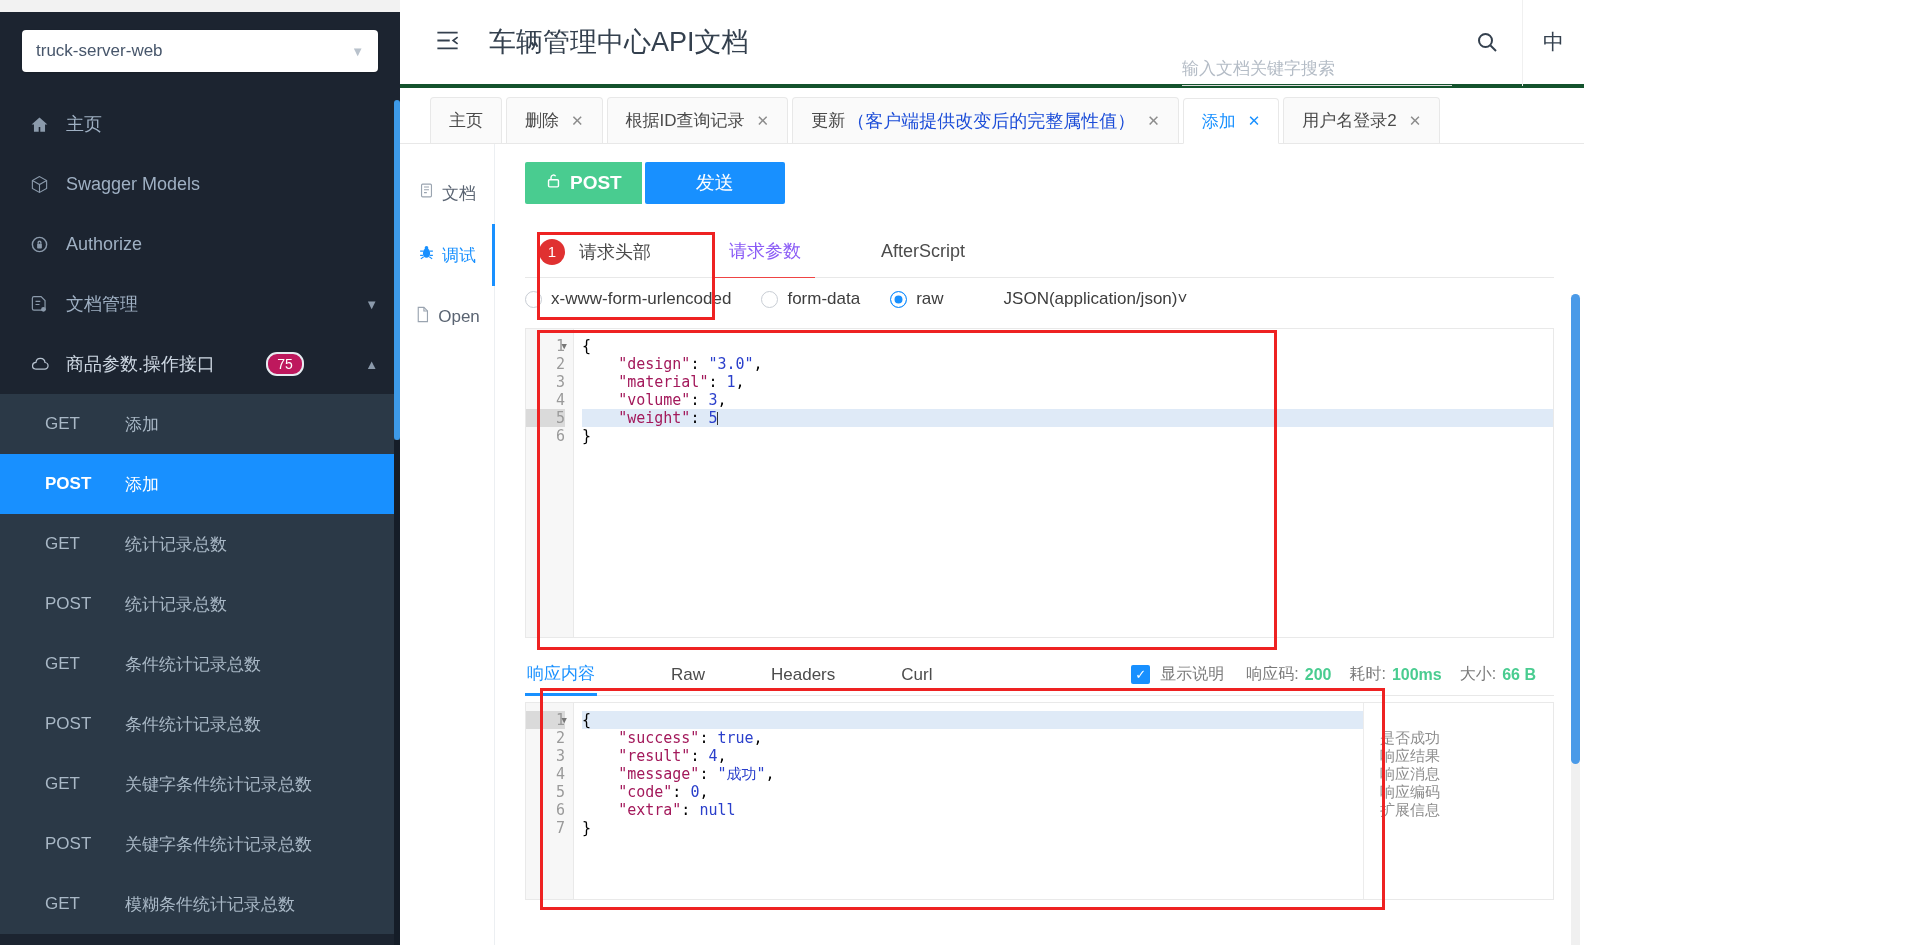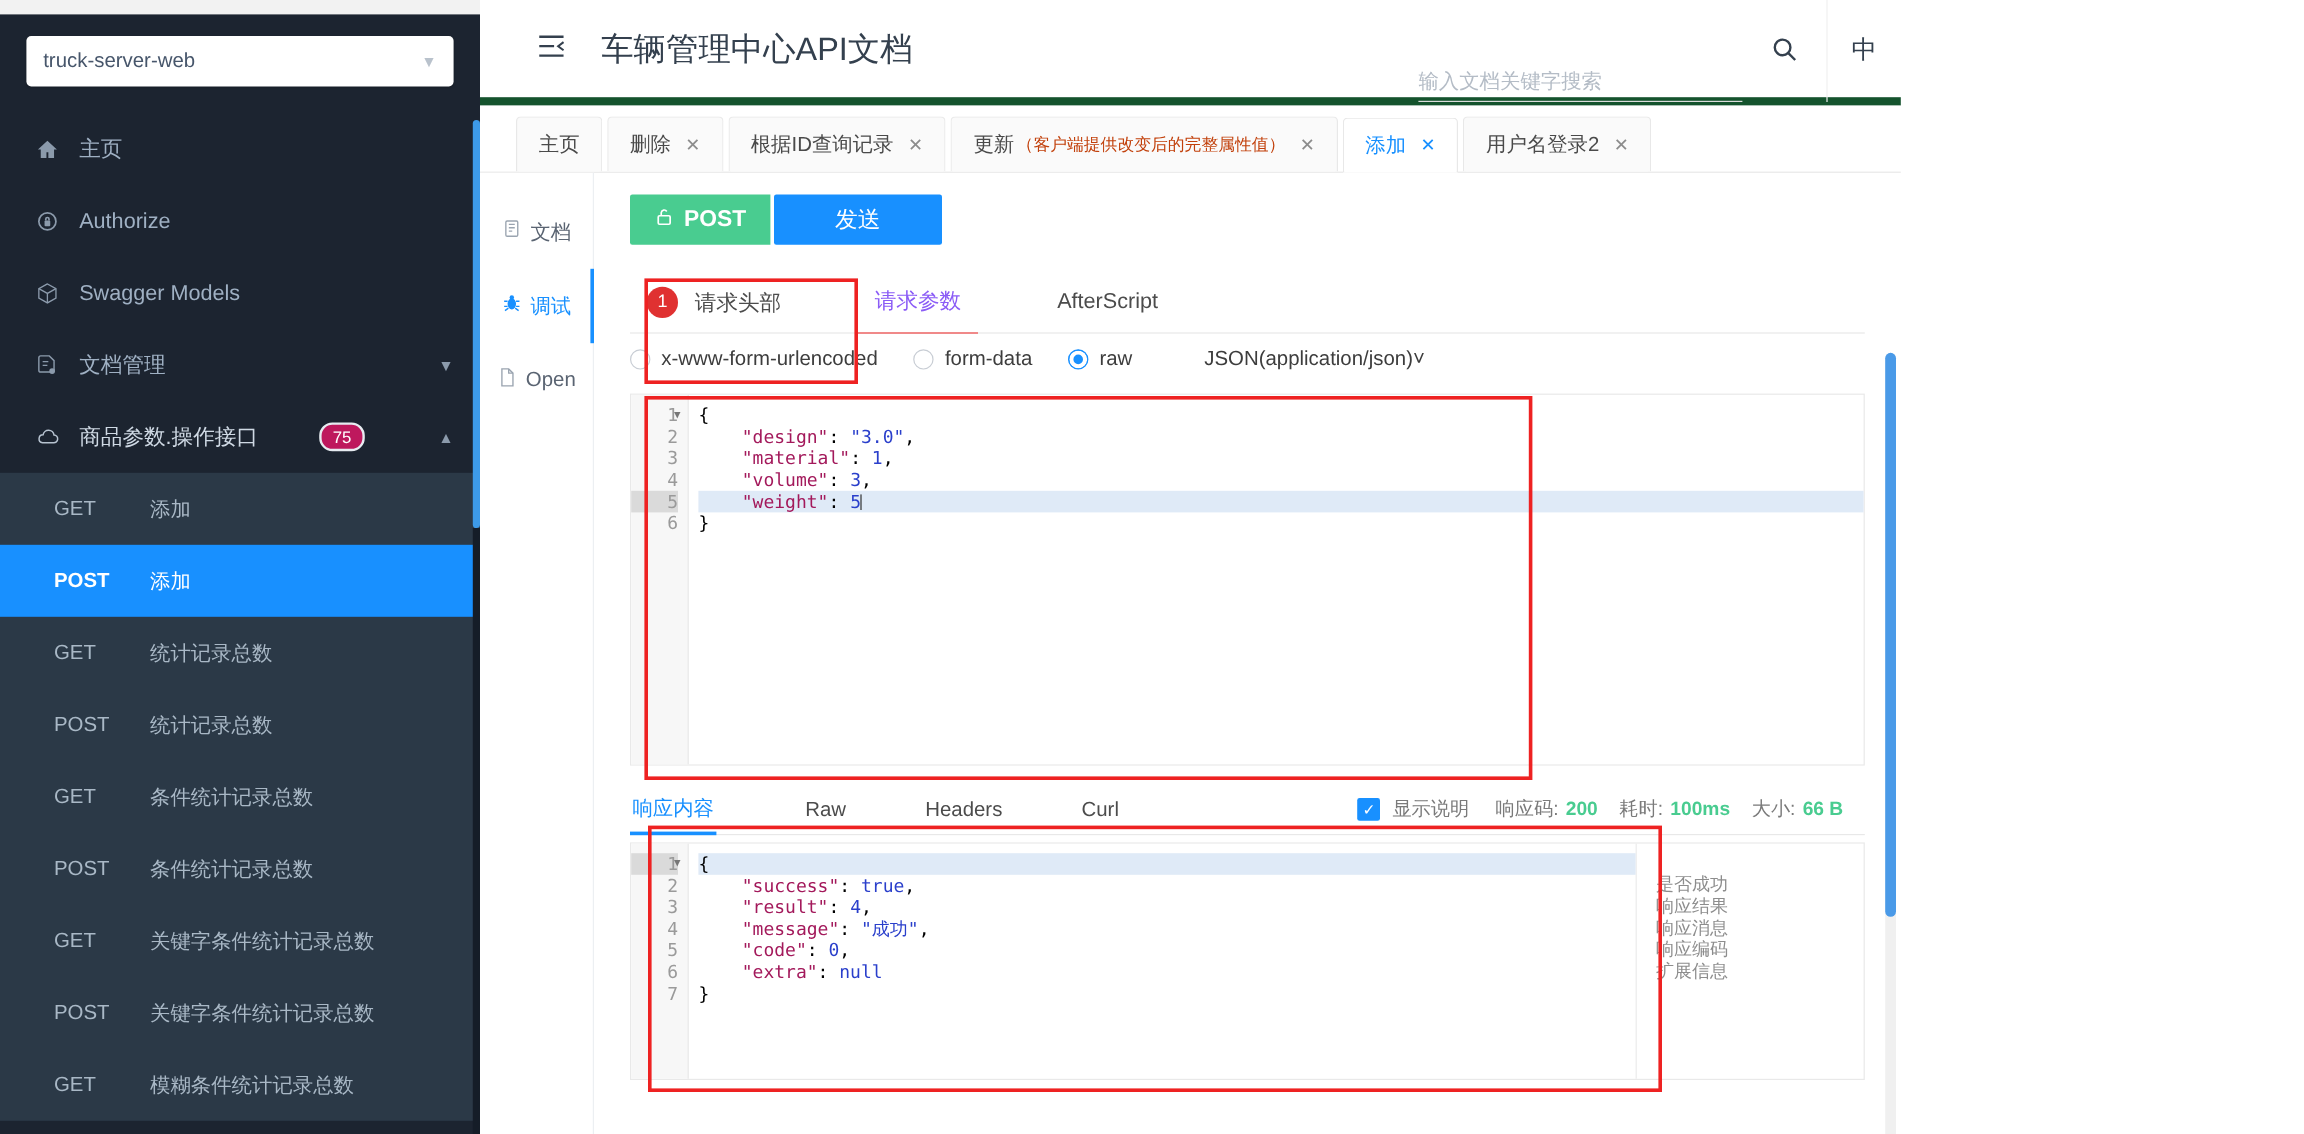--- a/index.html
+++ b/index.html
@@ -73,22 +73,22 @@
     position: absolute; left: 394px; top: 440px;
     width: 6px; height: 505px; background: #151d28;
   }
 
   
   .main {
     flex: 1; height: 945px; position: relative; background: #fff;
     display: flex; flex-direction: column;
   }
   .topbar {
-    height: 88px; border-bottom: 7px solid #14532d;
-    display: flex; align-items: center; padding: 0 0 0 46px;
+    height: 88px; border-bottom: 4px solid #14532d;
+    display: flex; align-items: center; padding: 0 0 0 34px;
     background: #fff; flex: 0 0 88px;
   }
   .menu-fold { font-size: 26px; color: #333; cursor: pointer; line-height: 1; }
   .app-title {
     font-size: 27px; color: #34404e; margin-left: 28px; white-space: nowrap;
   }
   .topbar-right { margin-left: auto; display: flex; align-items: flex-end; padding-right: 0; }
   .search-wrap {
     position: relative; width: 270px;
     border-bottom: 1px solid #dcdcdc;
@@ -118,21 +118,21 @@
     flex: 0 0 56px;
   }
   .tab {
     height: 46px; display: flex; align-items: center;
     padding: 0 18px; margin-right: 4px;
     background: #fafafa; border: 1px solid #e8e8e8; border-bottom: none;
     border-radius: 4px 4px 0 0;
     font-size: 17px; color: #4a4a4a; cursor: pointer;
     white-space: nowrap;
   }
-  .tab .sub { font-size: 14px; color: #c2410c; margin-left: 2px;}
+  .tab .sub { font-size: 18px; color: #1d4ed8; margin-left: 2px;}
   .tab .x { margin-left: 12px; color: #8c8c8c; font-size: 15px; }
   .tab.active { background: #fff; color: #1890ff; border-bottom: 1px solid #fff; margin-bottom: -1px; }
   .tab.active .x { color: #1890ff; }
 
   
   .body-split { flex: 1; display: flex; min-height: 0; position: relative; }
   .left-modes {
     width: 95px; flex: 0 0 95px; padding-top: 18px;
     border-right: 1px solid #eceff2; background: #fff;
     position: relative;
@@ -291,37 +291,37 @@
         <span class="ic">
           <svg width="19" height="19" viewBox="0 0 24 24" fill="#8b9aab">
               <path d="M12 3 2 12h3v9h6v-6h2v6h6v-9h3z"></path>
             </svg>
         </span>
         <span class="txt">主页</span>
       </div>
 
       <div class="nav-item">
         <span class="ic">
+          <svg width="19" height="19" viewBox="0 0 24 24" fill="none" stroke="#8b9aab" stroke-width="1.4">
+              <path d="M12 2 3 7v10l9 5 9-5V7z"></path>
+              <path d="M3 7l9 5 9-5M12 12v10"></path>
+            </svg>
+        </span>
+        <span class="txt">Swagger Models</span>
+      </div>
+
+      <div class="nav-item">
+        <span class="ic">
           <svg width="19" height="19" viewBox="0 0 24 24" fill="none" stroke="#8b9aab" stroke-width="1.8">
               <circle cx="12" cy="12" r="9"></circle>
               <rect x="9" y="11" width="6" height="6" rx="1" fill="#8b9aab" stroke="none"></rect>
               <path d="M10.3 11V9.6a1.7 1.7 0 0 1 3.4 0V11"></path>
             </svg>
         </span>
         <span class="txt">Authorize</span>
-      </div>
-
-      <div class="nav-item">
-        <span class="ic">
-          <svg width="19" height="19" viewBox="0 0 24 24" fill="none" stroke="#8b9aab" stroke-width="1.4">
-              <path d="M12 2 3 7v10l9 5 9-5V7z"></path>
-              <path d="M3 7l9 5 9-5M12 12v10"></path>
-            </svg>
-        </span>
-        <span class="txt">Swagger Models</span>
       </div>
 
       <div class="nav-item">
         <span class="ic">
           <svg width="19" height="19" viewBox="0 0 24 24" fill="none" stroke="#8b9aab" stroke-width="1.5">
               <path d="M5 2h9l5 5v10a2 2 0 0 1-2 2H5a2 2 0 0 1-2-2V4a2 2 0 0 1 2-2z"></path>
               <path d="M7 8h6M7 12h5"></path>
               <circle cx="17" cy="18" r="3" fill="#8b9aab" stroke="none"></circle>
             </svg>
         </span>

